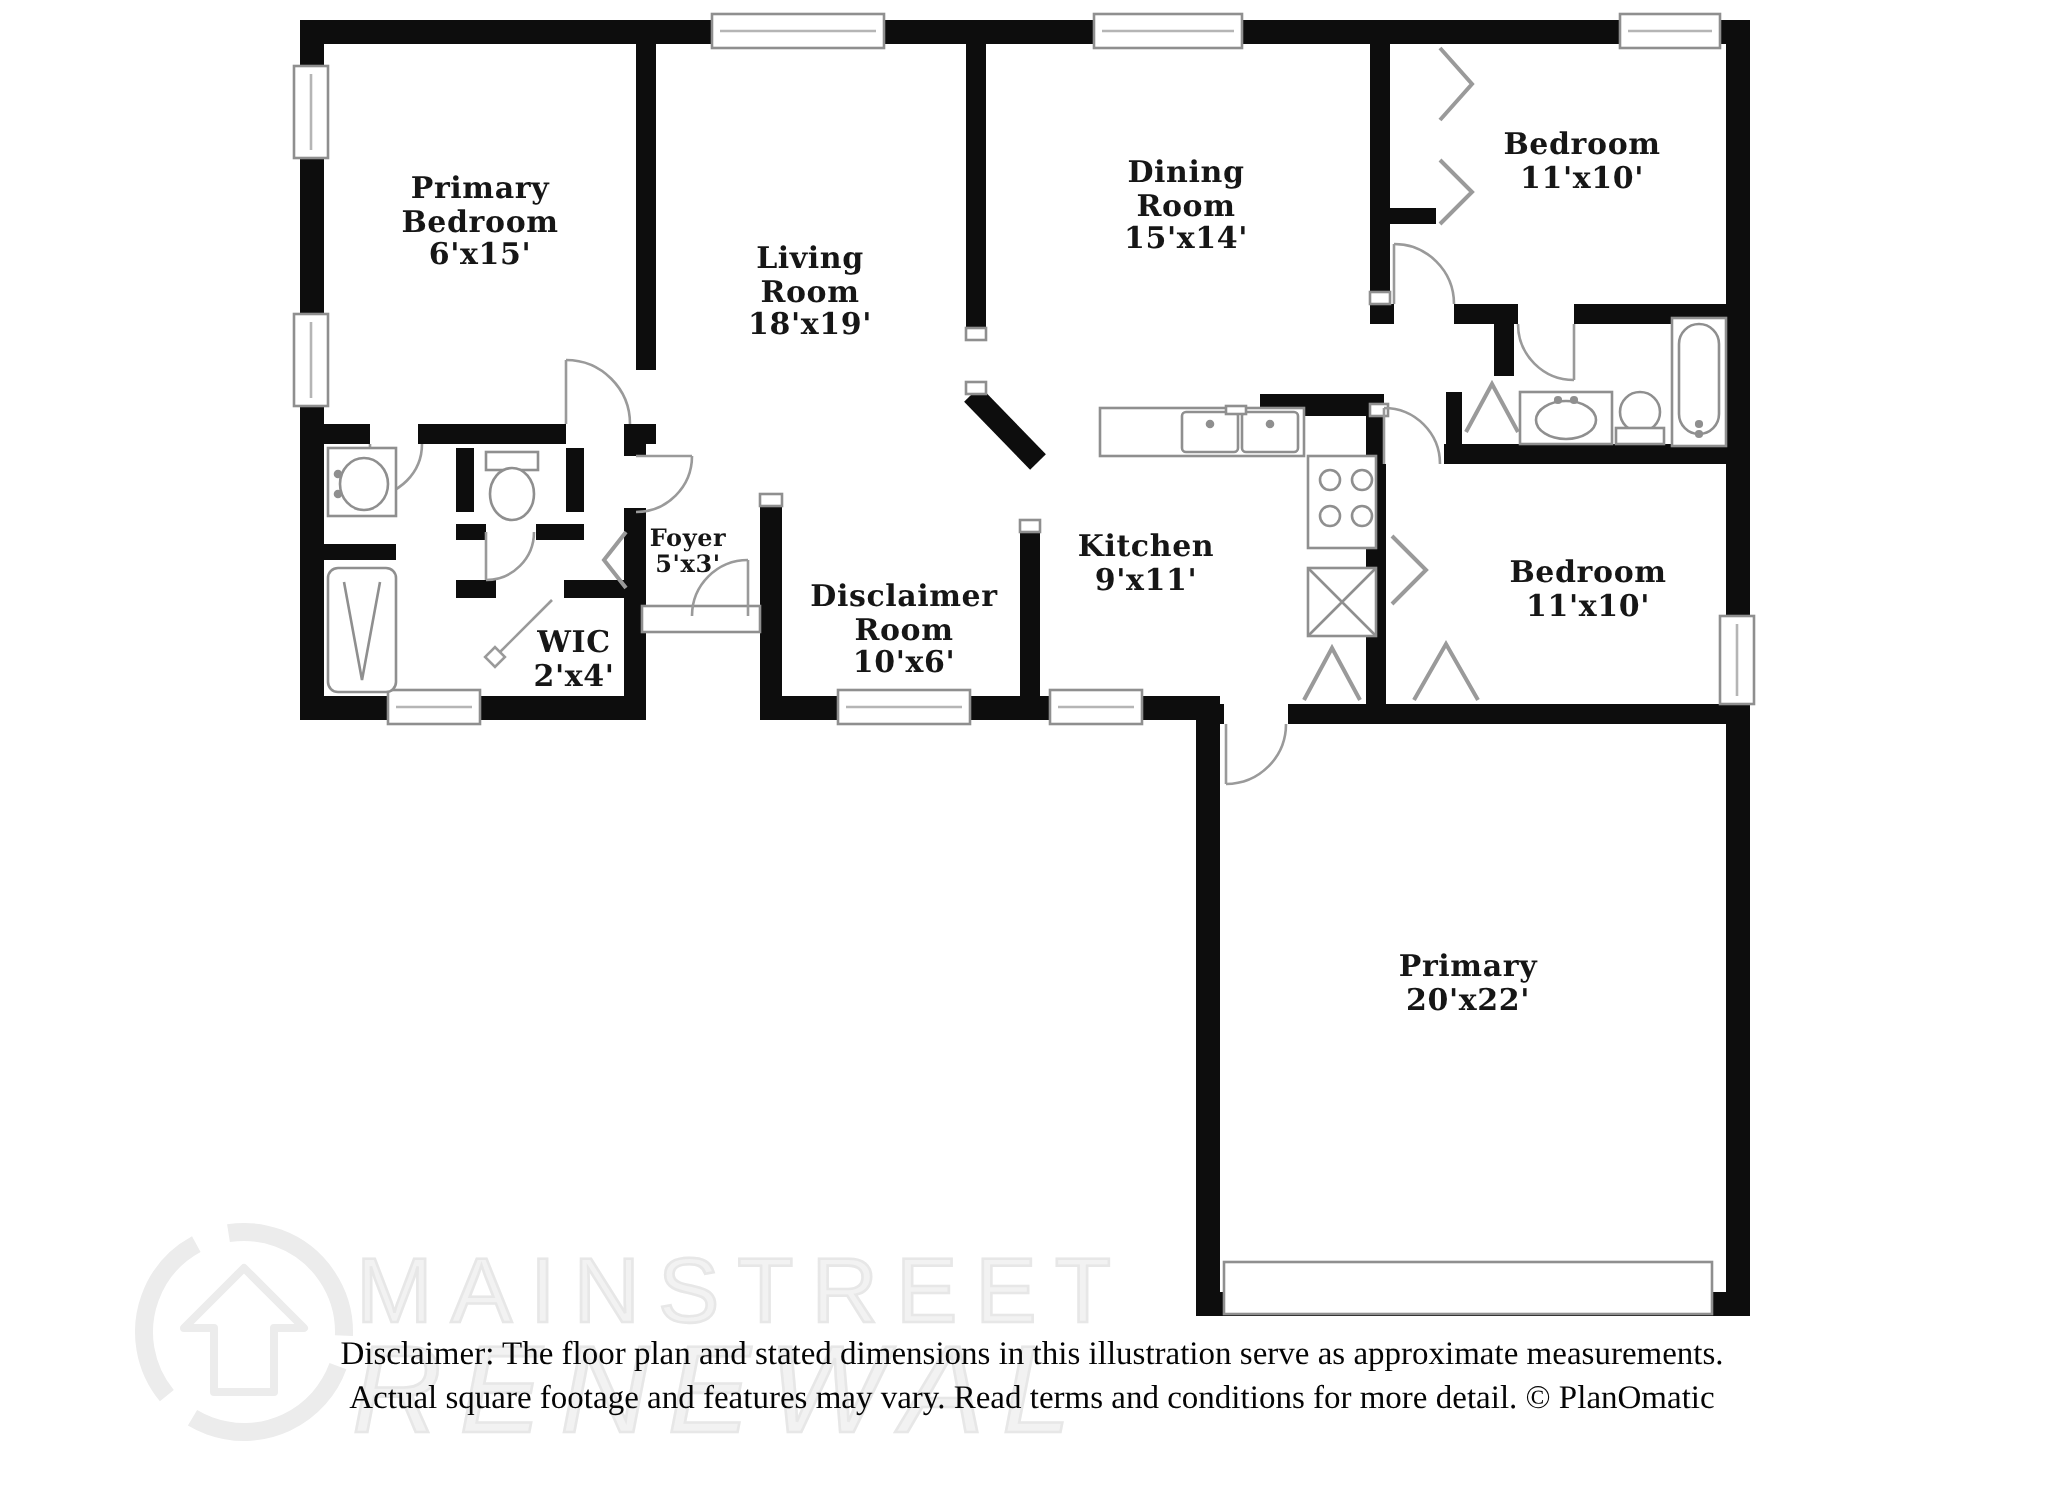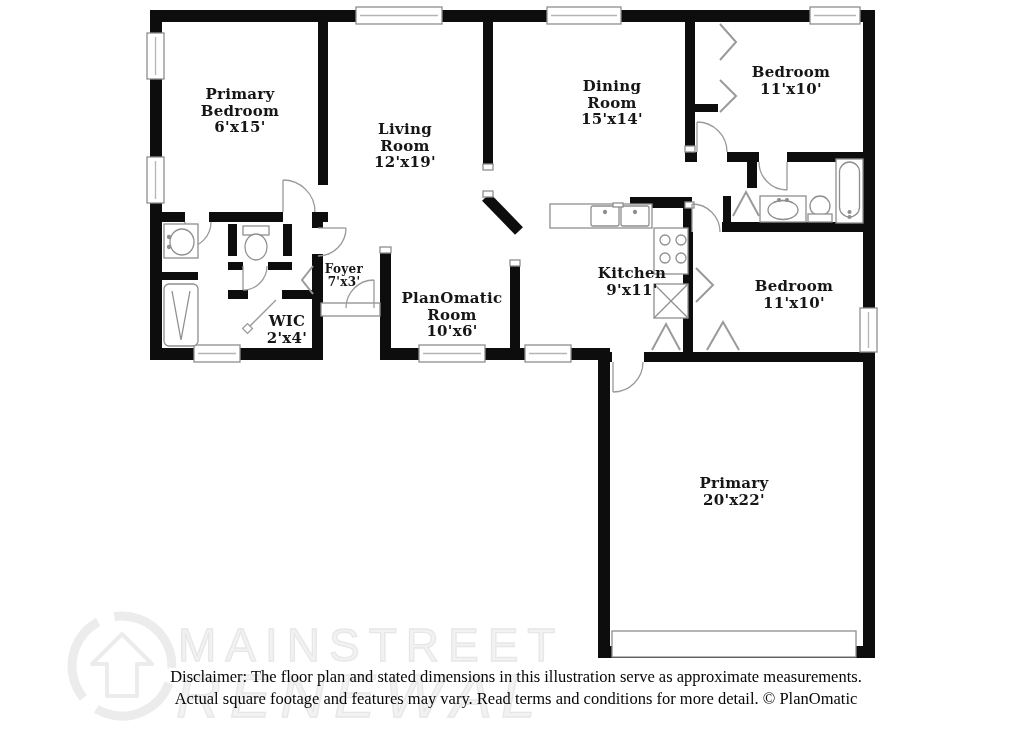--- a/index.html
+++ b/index.html
@@ -252,47 +252,47 @@
   </svg>
 
   <div class="room-label" style="left:240px;top:86px">
     <div>Primary</div>
     <div>Bedroom</div>
     <div>6'x15'</div>
   </div>
   <div class="room-label" style="left:405px;top:121px">
     <div>Living</div>
     <div>Room</div>
-    <div>12'x19'</div>
-  </div>
-  <div class="room-label" style="left:612px;top:78px">
+    <div>18'x19'</div>
+  </div>
+  <div class="room-label" style="left:593px;top:78px">
     <div>Dining</div>
     <div>Room</div>
     <div>15'x14'</div>
   </div>
   <div class="room-label" style="left:791px;top:64px">
     <div>Bedroom</div>
     <div>11'x10'</div>
   </div>
   <div class="room-label" style="left:794px;top:278px">
     <div>Bedroom</div>
     <div>11'x10'</div>
   </div>
-  <div class="room-label" style="left:632px;top:265px">
+  <div class="room-label" style="left:573px;top:265px">
     <div>Kitchen</div>
     <div>9'x11'</div>
   </div>
   <div class="room-label" style="left:452px;top:290px">
-    <div>PlanOmatic</div>
+    <div>Disclaimer</div>
     <div>Room</div>
     <div>10'x6'</div>
   </div>
   <div class="room-label small" style="left:344px;top:263px">
     <div>Foyer</div>
-    <div>7'x3'</div>
+    <div>5'x3'</div>
   </div>
   <div class="room-label" style="left:287px;top:313px">
     <div>WIC</div>
     <div>2'x4'</div>
   </div>
   <div class="room-label" style="left:734px;top:475px">
     <div>Primary</div>
     <div>20'x22'</div>
   </div>
 

